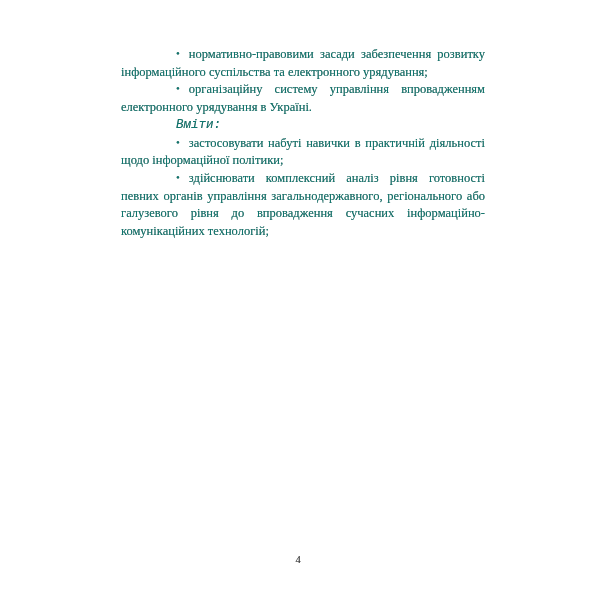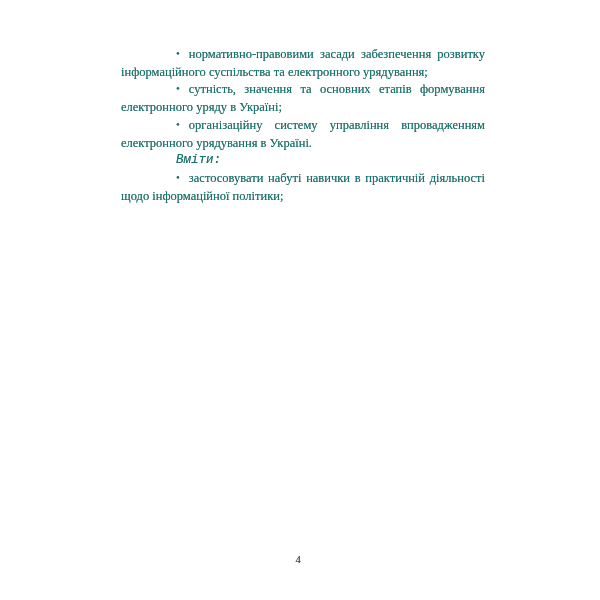--- a/index.html
+++ b/index.html
@@ -62,36 +62,36 @@
 <body>
 
 <div class="page">
 
   <div class="text-block">
 
     <p>
       <span class="bullet-marker">•</span><span class="bullet-gap"></span><span>нормативно-правовими засади забезпечення розвитку інформаційного суспільства та електронного урядування;</span>
     </p>
 
-    <p>
-      <span class="bullet-marker">•</span><span class="bullet-gap"></span><span>сутність, значення та основних етапів формування електронного уряду в Україні;</span>
-    </p>
 
     <p>
       <span class="bullet-marker">•</span><span class="bullet-gap"></span><span>організаційну систему управління впровадженням електронного урядування в Україні.</span>
     </p>
 
     <p class="heading-italic">
       <span>Вміти:</span>
     </p>
 
     <p>
       <span class="bullet-marker">•</span><span class="bullet-gap"></span><span>застосовувати набуті навички в практичній діяльності щодо інформаційної політики;</span>
     </p>
 
 
+    <p>
+      <span class="bullet-marker">•</span><span class="bullet-gap"></span><span>здійснювати комплексний аналіз рівня готовності певних органів управління загальнодержавного, регіонального або галузевого рівня до впровадження сучасних інформаційно-комунікаційних технологій;</span>
+    </p>
 
 
   </div>
 
   <div class="page-number">4</div>
 
 </div>
 
 </body></html>

